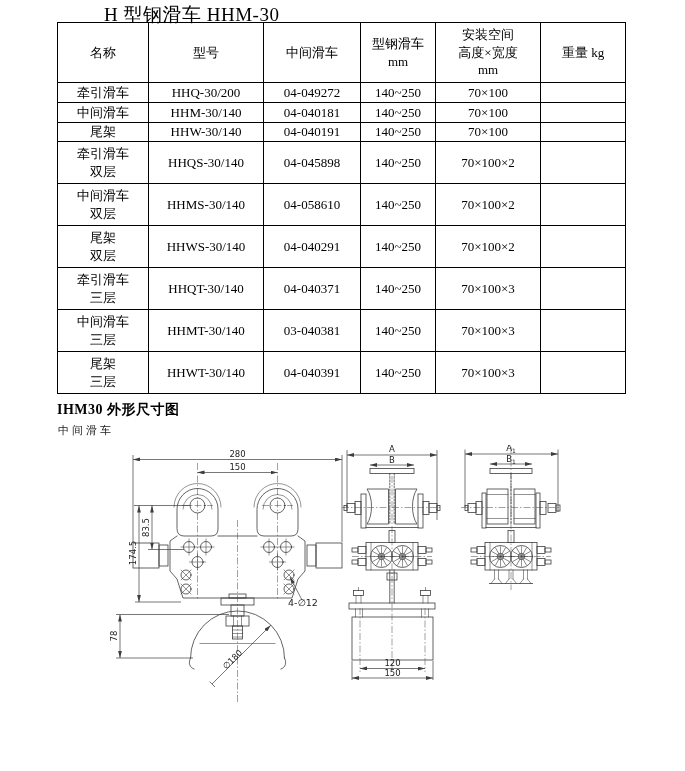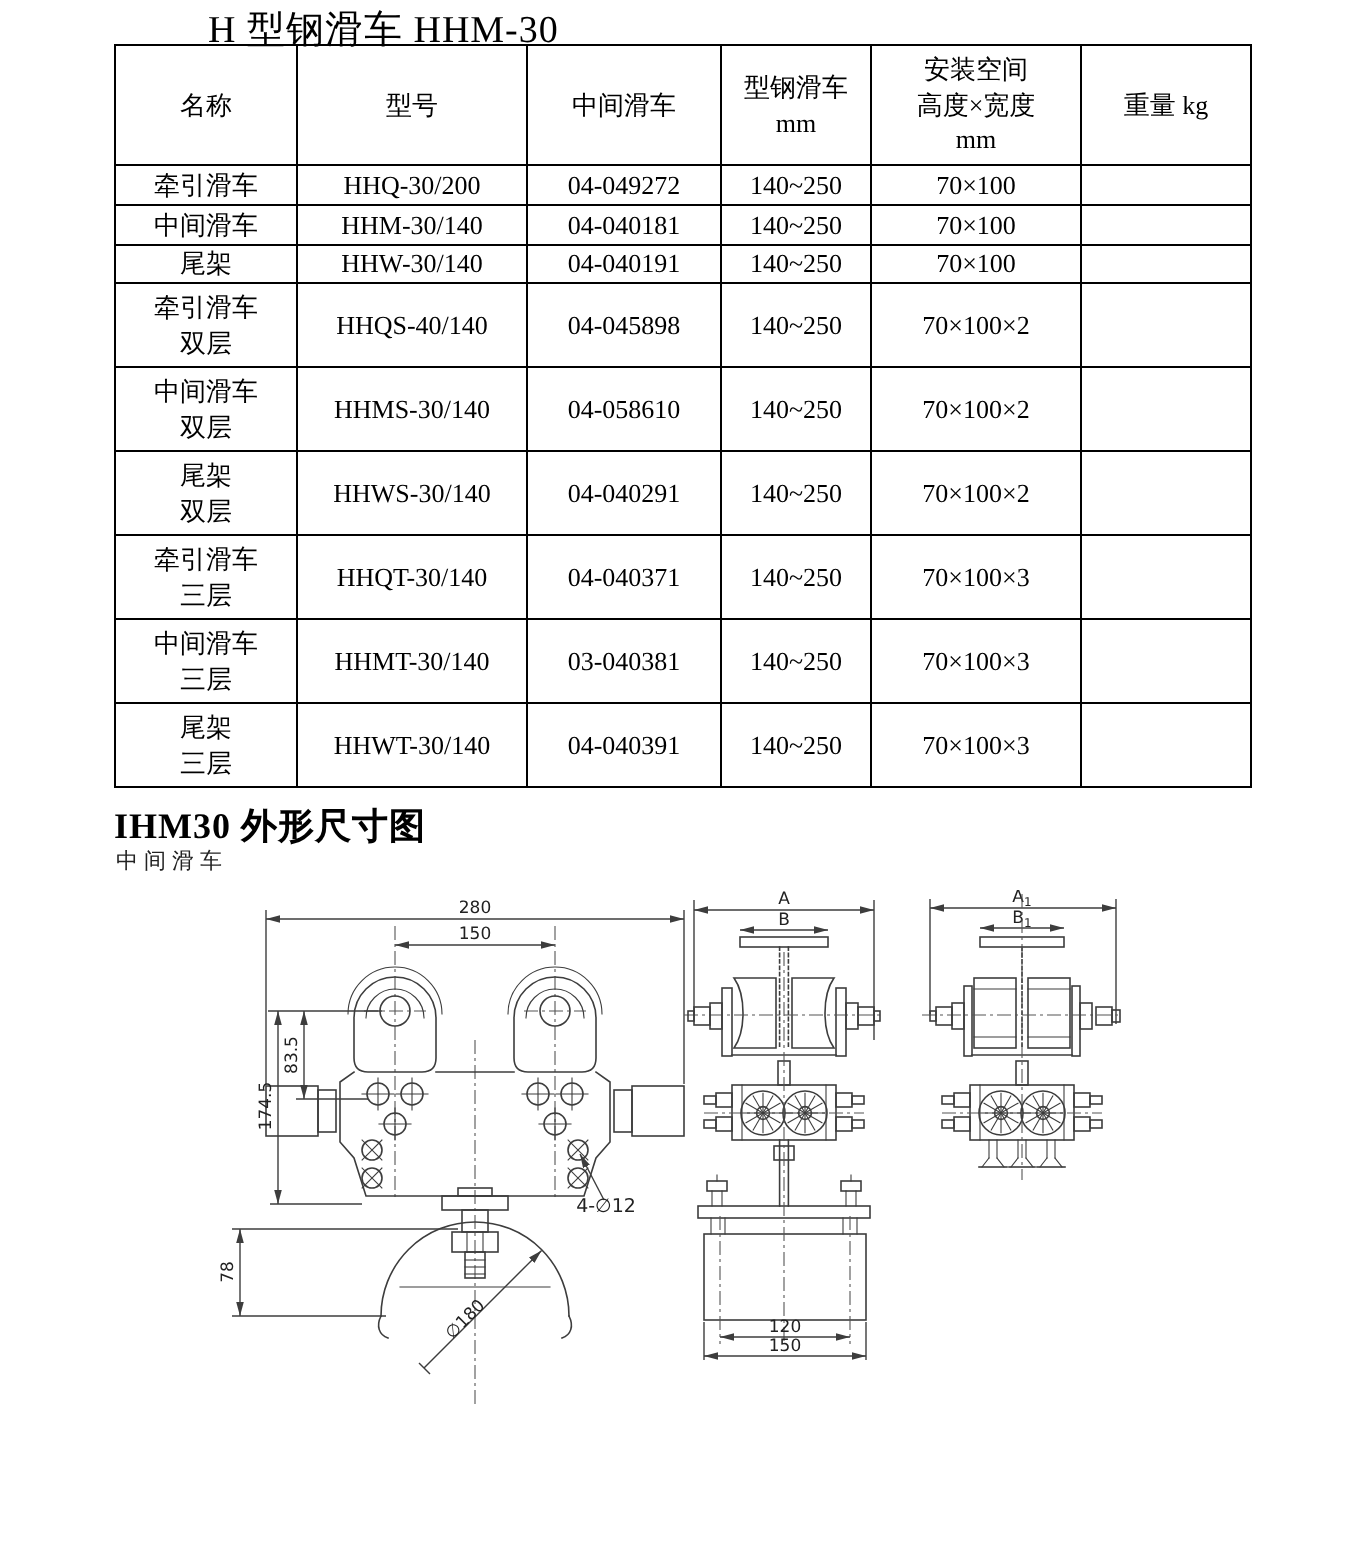--- a/index.html
+++ b/index.html
@@ -5,21 +5,21 @@
   html,body{margin:0;padding:0;background:#fff;}
   body{width:685px;height:771px;position:relative;overflow:hidden;
        font-family:"Liberation Serif","DejaVu Serif",serif;color:#000;}
   .page{position:absolute;inset:0;background:#fff;}
   .doc-title{position:absolute;left:65px;top:2px;font-size:19px;letter-spacing:.5px;margin-left:39px;}
   table.spec{position:absolute;left:57px;top:22px;border-collapse:collapse;table-layout:fixed;}
   table.spec th,table.spec td{
       border:1px solid #000;padding:0 2px;text-align:center;vertical-align:middle;
       font-weight:normal;font-size:13px;line-height:1.35;white-space:pre-line;}
   tr.rh{height:60px} tr.rs{height:20px} tr.rs2{height:19px} tr.rd{height:42px}
-  .section-title{position:absolute;left:57px;top:401px;font-size:18px;font-weight:bold;letter-spacing:.5px;}
+  .section-title{position:absolute;left:57px;top:401px;font-size:14px;font-weight:bold;letter-spacing:.5px;}
   .drawing-caption{position:absolute;left:58px;top:423px;font-size:11px;letter-spacing:3px;color:#222;}
   svg.drawings{position:absolute;left:0;top:445px;}
   .ln{stroke:#3d3d3d;stroke-width:.8;fill:none;stroke-linecap:square;}
   .thin{stroke-width:.55;}
   .dim{stroke:#3d3d3d;stroke-width:.7;fill:none;}
   .cl{stroke:#555;stroke-width:.55;fill:none;stroke-dasharray:7 2 1.5 2;}
   .hid{stroke-dasharray:1.6 1.6;}
   .dt{font-family:"DejaVu Sans",sans-serif;font-size:8.5px;fill:#222;text-anchor:middle;}
   .dt2{font-size:9.5px;}
   .sub{font-size:6px;}
@@ -74,21 +74,21 @@
         <td>尾架</td>
         <td>HHW-30/140</td>
         <td>04-040191</td>
         <td>140~250</td>
         <td>70×100</td>
         <td></td>
       </tr>
       <tr class="rd">
         <td>牵引滑车
 双层</td>
-        <td>HHQS-40/140</td>
+        <td>HHQS-30/140</td>
         <td>04-045898</td>
         <td>140~250</td>
         <td>70×100×2</td>
         <td></td>
       </tr>
       <tr class="rd">
         <td>中间滑车
 双层</td>
         <td>HHMS-30/140</td>
         <td>04-058610</td>

